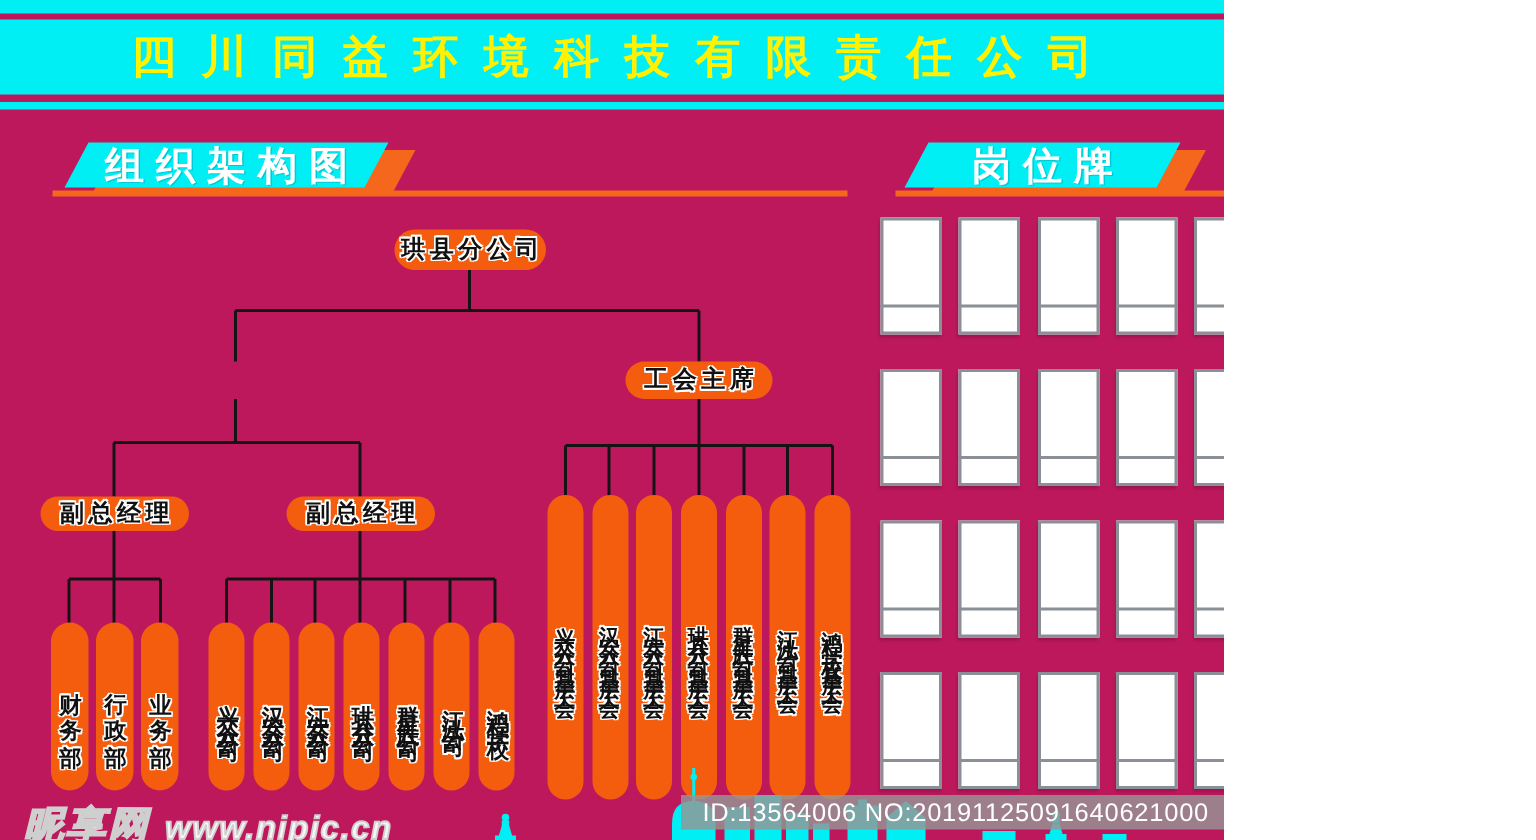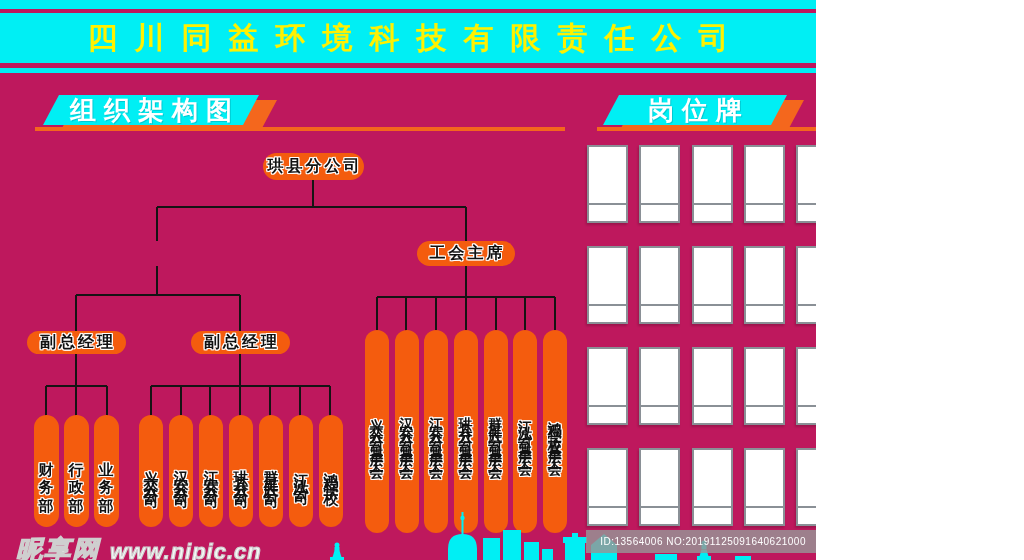--- a/index.html
+++ b/index.html
@@ -82,21 +82,21 @@
   #city-skyline .shape { fill:var(--cyan); }
 
   
   #watermark { position:absolute; left:16px; top:533px; display:flex;
     align-items:baseline; gap:10px; white-space:nowrap; }
   #watermark-logo { font-size:26px; font-weight:bold; font-style:italic;
     color:#f5f5f5; -webkit-text-stroke:1.4px #cfcfcf; letter-spacing:2px; }
   #watermark-url { font-size:22px; font-weight:bold; font-style:italic;
     color:#f5f5f5; -webkit-text-stroke:1.2px #cfcfcf; letter-spacing:1px; }
   #id-badge { position:absolute; right:0; top:530px; height:23px;
-    background:rgba(150,150,150,0.82); color:#fff; font-size:10px;
+    background:rgba(150,150,150,0.82); color:#fff; font-size:17px;
     display:flex; align-items:center; padding:0 10px 0 14px; letter-spacing:0.5px; }
 </style>
 </head>
 <body>
 
 <div id="poster">
 
   <div id="stripe-top" class="stripe"></div>
   <div id="banner-band">
     <div id="company-title">四川同益环境科技有限责任公司</div>

